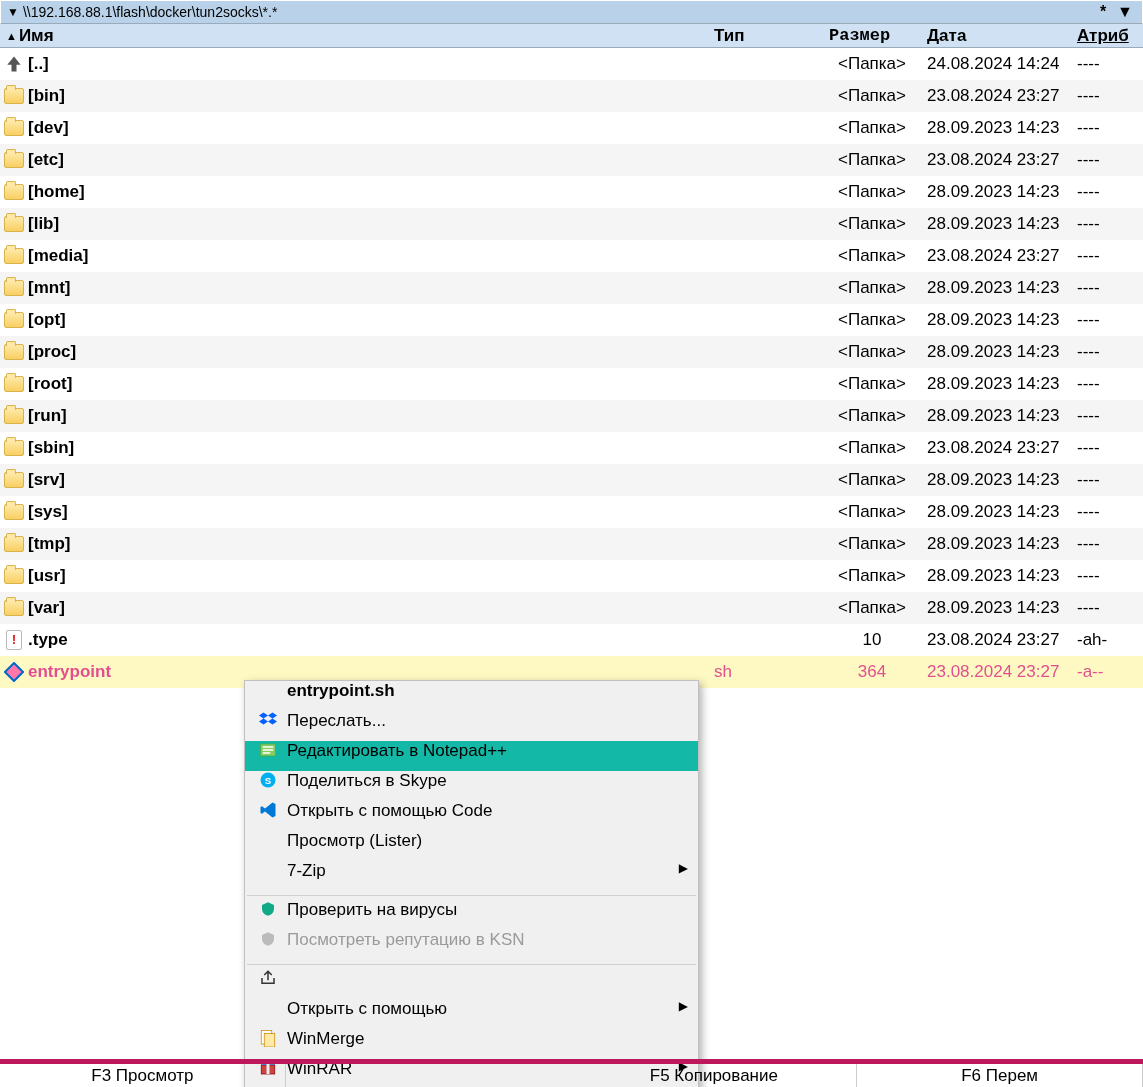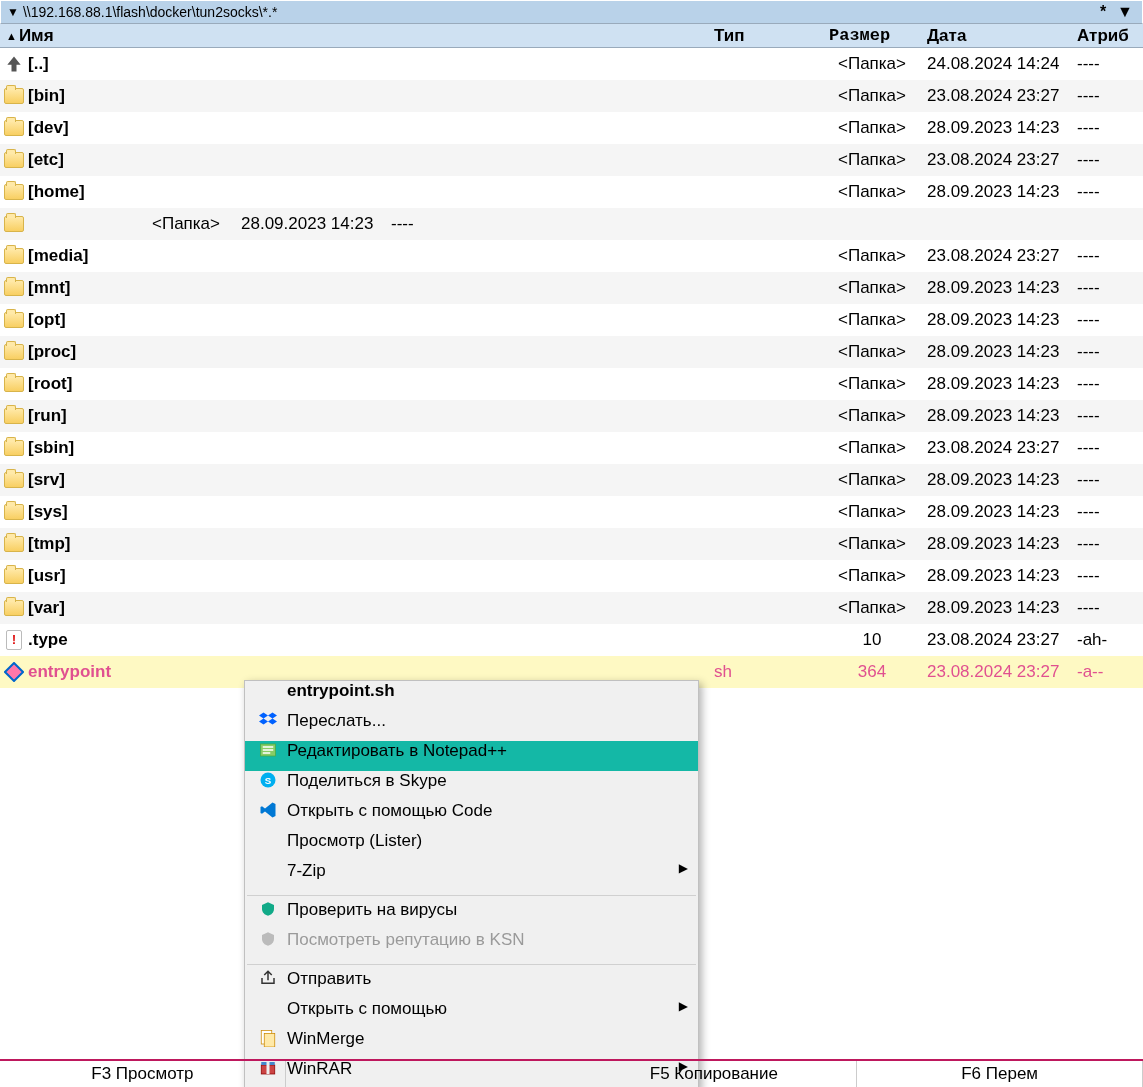--- a/index.html
+++ b/index.html
@@ -9,21 +9,21 @@
   .path-bar .drop { font-size: 12px; margin-right: 4px; }
   .path-bar .path-text { font-weight: 400; font-size: 14px; }
   .path-bar .spacer { flex: 1; }
   .path-bar .btn { width: 22px; text-align: center; font-weight: bold; cursor: pointer; }
 
   .header-row { height: 24px; background: #cfe1f2; display: flex; align-items: center; font-weight: 600; font-size: 17px; border-bottom: 1px solid #9ab; }
   .col-name { flex: 1; padding-left: 6px; display: flex; align-items: center; }
   .col-type { width: 115px; margin-left: 14px; }
   .col-size { width: 92px; text-align: left; padding-right: 6px; font-family: Liberation Mono, monospace; }
   .col-date { width: 150px; padding-left: 6px; }
-  .col-attr { width: 72px; padding-left: 6px; }
+  .col-attr { width: 72px; padding-left: 6px; text-decoration: underline; }
   .sort-arrow { font-size: 11px; margin-right: 2px; }
 
   .file-list { position: relative; }
   .row { height: 32px; display: flex; align-items: center; font-size: 17px; }
   .row:nth-child(even) { background: #f5f5f5; }
   .row.selected { background: #fef9c3; color: #e05090; }
   .row .icon { width: 28px; display: flex; justify-content: center; }
   .row .name { flex: 1; font-weight: 600; }
   .row .type { width: 115px; }
   .row .size { width: 92px; text-align: center; padding-right: 6px; }
@@ -40,21 +40,21 @@
   .context-menu { position: absolute; left: 244px; top: 680px; width: 455px; background: #f0f0f0; border: 1px solid #c0c0c0; box-shadow: 3px 3px 8px rgba(0,0,0,.3); font-size: 17px; }
   .cm-item { height: 30px; display: flex; align-items: flex-start; padding: 0 10px; cursor: default; }
   .cm-item.hover { background: #14b8a6; }
   .cm-item.disabled { color: #9a9a9a; }
   .cm-item .cm-ico { width: 26px; display:flex; justify-content:center; align-items:center; }
   .cm-item .cm-label { flex: 1; padding-left: 6px; }
   .cm-item .cm-arrow { width: 16px; font-size: 12px; text-align:right; }
   .cm-item.bold .cm-label { font-weight: 700; }
   .cm-sep { height: 1px; background: #d0d0d0; margin: 4px 2px; }
 
-  .bottom-bar { position:absolute; bottom:0; left:0; right:0; height:28px; display:flex; border-top:2px solid #be185d; font-size:17px; }
+  .bottom-bar { position:absolute; bottom:0; left:0; right:0; height:28px; display:flex; border-top:5px solid #be185d; font-size:17px; }
   .bottom-bar .fbtn { flex:1; display:flex; align-items:center; justify-content:center; border-right:1px solid #ccc; }
 </style>
 </head>
 <body>
 
 <div class="path-bar">
   <span class="drop">▼</span>
   <span class="path-text">\\192.168.88.1\flash\docker\tun2socks\*.*</span>
   <span class="spacer"></span>
   <span class="btn">*</span>
@@ -124,20 +124,21 @@
       <span class="name">[home]</span>
       <span class="type"></span>
       <span class="size">&lt;Папка&gt;</span>
       <span class="date">28.09.2023 14:23</span>
       <span class="attr">----</span>
     </div>
     <div class="row">
       <span class="icon">
         <span class="folder-ico"></span>
       </span>
+      <span class="name">[lib]</span>
       <span class="type"></span>
       <span class="size">&lt;Папка&gt;</span>
       <span class="date">28.09.2023 14:23</span>
       <span class="attr">----</span>
     </div>
     <div class="row">
       <span class="icon">
         <span class="folder-ico"></span>
       </span>
       <span class="name">[media]</span>
@@ -353,21 +354,20 @@
       <span class="cm-label">Посмотреть репутацию в KSN</span>
       <span class="cm-arrow"></span>
     </div>
     <div class="cm-sep"></div>
     <div class="cm-item">
       <span class="cm-ico">
         <svg width="18" height="18" viewBox="0 0 24 24" fill="none" stroke="#333" stroke-width="2">
           <path d="M4 12v7h16v-7M12 3v12M7 8l5-5 5 5"></path>
         </svg>
       </span>
-      <span class="cm-label">Отправить</span>
       <span class="cm-arrow"></span>
     </div>
     <div class="cm-item">
       <span class="cm-ico"></span>
       <span class="cm-label">Открыть с помощью</span>
       <span class="cm-arrow">▶</span>
     </div>
     <div class="cm-item">
       <span class="cm-ico">
         <svg width="18" height="18" viewBox="0 0 24 24">

